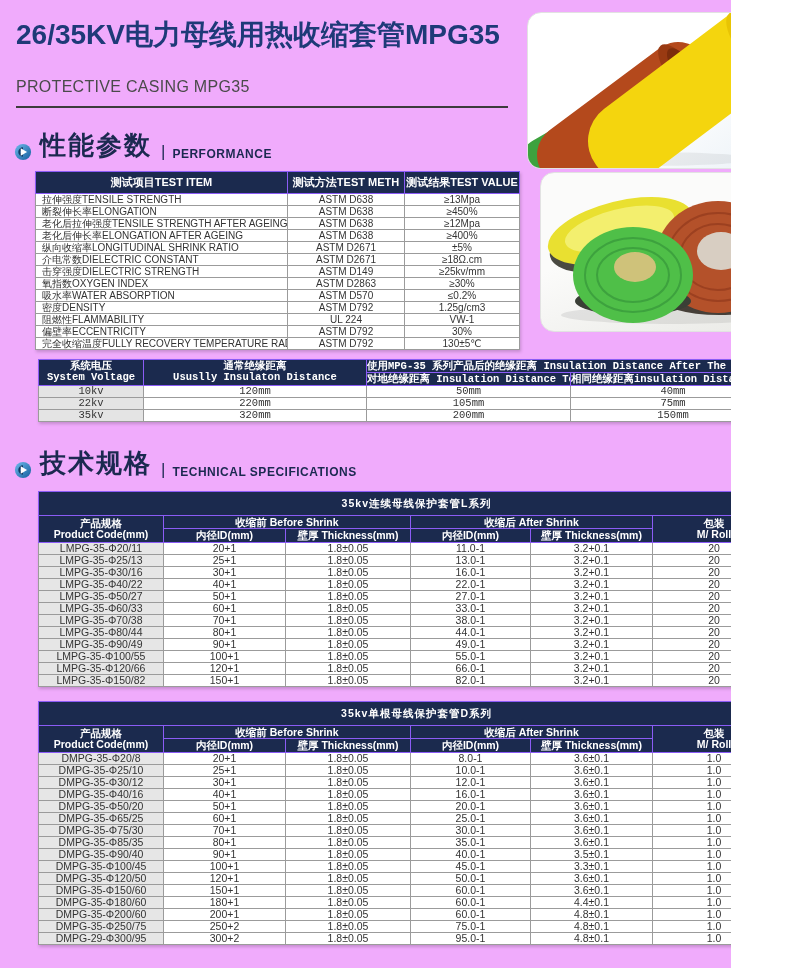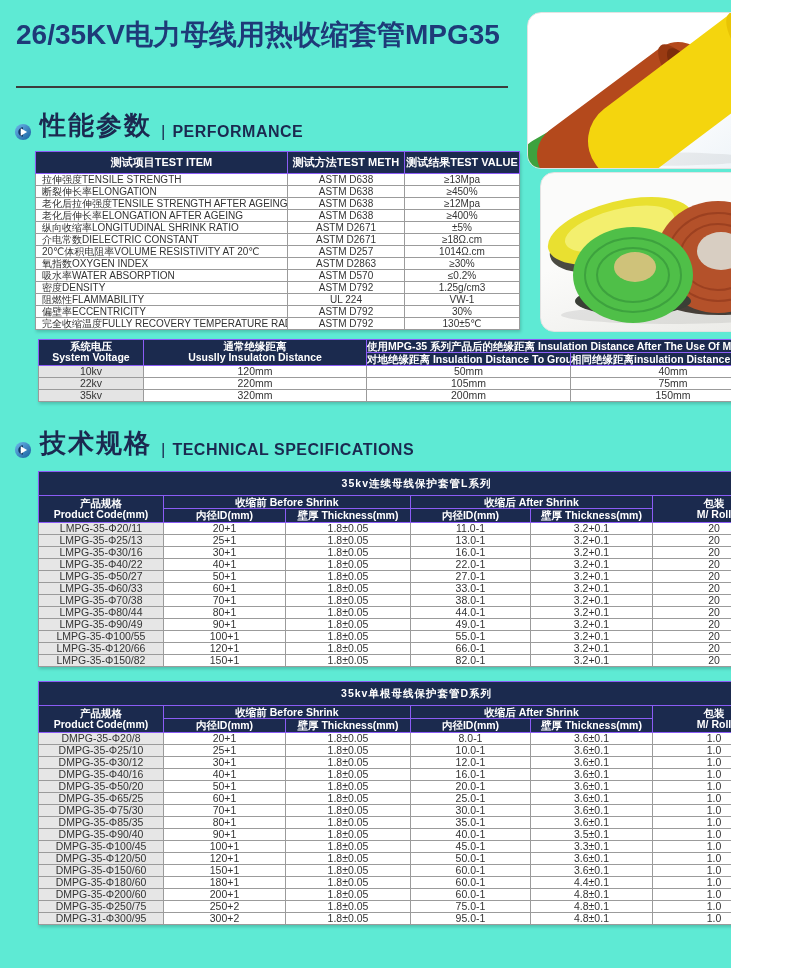--- a/index.html
+++ b/index.html
@@ -1,56 +1,56 @@
 <!DOCTYPE html>
 <html><head>
 <meta charset="utf-8">
 <style>
   * { margin:0; padding:0; box-sizing:border-box; }
   html,body { background:#fff; }
   .page {
-    position:relative; width:731px; height:968px; background:#5eead4;
+    position:relative; width:731px; height:968px; background:#f0abfc;
     font-family:"Liberation Sans","DejaVu Sans",sans-serif; overflow:hidden;
   }
   
   .header { padding:20px 0 0 16px; width:520px; }
   .main-title { font-size:28px; font-weight:bold; color:#1e3a78; letter-spacing:0px; line-height:1.1; }
   .subtitle { margin-top:6px; font-size:16px; color:#4a4a4a; line-height:1.25; letter-spacing:0.3px; }
   .title-rule { width:492px; border-top:2px solid #3c3c3c; margin:9px 0 0 0; }
 
   
   .photo-card { position:absolute; border:1px solid #e2e2e2; border-radius:14px; overflow:hidden; }
   .photo-card.tubes { left:527px; top:12px; width:268px; height:157px; background:linear-gradient(145deg,#ffffff 55%,#e9f0f6 100%); }
   .photo-card.rolls { left:540px; top:172px; width:256px; height:160px; background:linear-gradient(160deg,#fbfbfa 40%,#e9e9e5 100%); }
   .photo-card svg { display:block; width:100%; height:100%; }
 
   
   .section-head { display:flex; align-items:flex-end; margin-left:14px; }
   .section-head .icon { width:18px; height:18px; margin:0 8px 2px 0; flex:0 0 auto; }
   .section-cn { font-size:26px; font-weight:bold; color:#1b2950; letter-spacing:2px; }
   .section-sep { margin:0 7px 1px 9px; color:#1b2950; font-size:17px; font-weight:100; }
-  .section-en { font-size:16px; font-weight:bold; color:#1b2950; letter-spacing:0.5px; padding-bottom:2px; }
+  .section-en { font-size:12px; font-weight:bold; color:#1b2950; letter-spacing:0.5px; padding-bottom:2px; }
   .sh-perf { margin-top:20px; }
   .sh-spec { margin-top:24px; }
 
   
   table { border-collapse:collapse; table-layout:fixed; background:#fff; box-shadow:1px 2px 3px rgba(0,0,0,0.18); }
   th, td { border:1px solid #9b9b9b; overflow:hidden; white-space:nowrap; }
   thead th { background:#1b2a4e; color:#ffffff; font-weight:bold; border:1px solid #8b5cf6; }
   .tbl-title { background:#1b2a4e; color:#ffffff; font-weight:bold; font-size:14px; text-align:center; height:24px; letter-spacing:1px;padding-left:19px; }
   .hdr2 { display:block; line-height:11px; }
 
   
   .perf-table { margin:8px 0 0 35px; width:484px; }
   .perf-table thead th { font-size:11px; height:22px; text-align:center; }
   .perf-table td { font-size:10px; color:#333; height:11px; line-height:11px; text-align:center; padding:0 3px; }
   .perf-table td:first-child { text-align:left; padding-left:6px; }
 
   
-  .ins-table { margin:9px 0 8px 38px; width:737px; }
+  .ins-table { margin:9px 0 8px 38px; width:737px;font-family:Liberation Mono, monospace; }
   .ins-table th { font-size:10.5px; line-height:12px; text-align:center; }
   .ins-table td { font-size:10.5px; color:#333; height:11px; line-height:11px; text-align:center; }
   .ins-table td:first-child { background:#e4e4e4; }
 
   
   .series-table { margin-left:38px; width:737px; }
   .series-table thead th { font-size:10.5px; line-height:12.5px; text-align:center; font-weight:bold; }
   .series-table td { font-size:10.5px; color:#333; text-align:center; height:11px; line-height:11px; }
   .series-table td:first-child { background:#e6e6e6; }
   .l-table { margin-top:10px; }
@@ -60,20 +60,21 @@
 </style>
 </head>
 <body>
 
 <div class="page">
 
   <div class="header">
     <div class="main-title">26/35KV电力母线用热收缩套管MPG35</div>
     <div class="subtitle">
       <br>
+      <span>PROTECTIVE CASING MPG35</span>
     </div>
     <div class="title-rule"></div>
   </div>
 
   <div class="photo-card tubes">
     <svg viewBox="0 0 266 155">
       <ellipse cx="120" cy="146" rx="105" ry="7" fill="#000" opacity="0.06"></ellipse>
 
       <line x1="18" y1="150" x2="112" y2="96" stroke="#3da23e" stroke-width="52" stroke-linecap="round"></line>
       <ellipse cx="114" cy="95" rx="27" ry="12" transform="rotate(60 114 95)" fill="#2e8330"></ellipse>
@@ -169,23 +170,23 @@
           <td>纵向收缩率LONGITUDINAL SHRINK RATIO</td>
           <td>ASTM D2671</td>
           <td>±5%</td>
         </tr>
         <tr>
           <td>介电常数DIELECTRIC CONSTANT</td>
           <td>ASTM D2671</td>
           <td>≥18Ω.cm</td>
         </tr>
         <tr>
-          <td>20℃体积电阻率VOLUME RESISTIVITY AT 20℃</td>
-          <td>ASTM D257</td>
-          <td>1014Ω.cm</td>
+          <td>击穿强度DIELECTRIC STRENGTH</td>
+          <td>ASTM D149</td>
+          <td>≥25kv/mm</td>
         </tr>
         <tr>
           <td>氧指数OXYGEN INDEX</td>
           <td>ASTM D2863</td>
           <td>≥30%</td>
         </tr>
         <tr>
           <td>吸水率WATER ABSORPTION</td>
           <td>ASTM D570</td>
           <td>≤0.2%</td>
@@ -549,21 +550,21 @@
         </tr>
         <tr>
           <td>DMPG-35-Φ250/75</td>
           <td>250+2</td>
           <td>1.8±0.05</td>
           <td>75.0-1</td>
           <td>4.8±0.1</td>
           <td>1.0</td>
         </tr>
         <tr>
-          <td>DMPG-31-Φ300/95</td>
+          <td>DMPG-29-Φ300/95</td>
           <td>300+2</td>
           <td>1.8±0.05</td>
           <td>95.0-1</td>
           <td>4.8±0.1</td>
           <td>1.0</td>
         </tr>
       </tbody>
   </table>
 
 </div>

